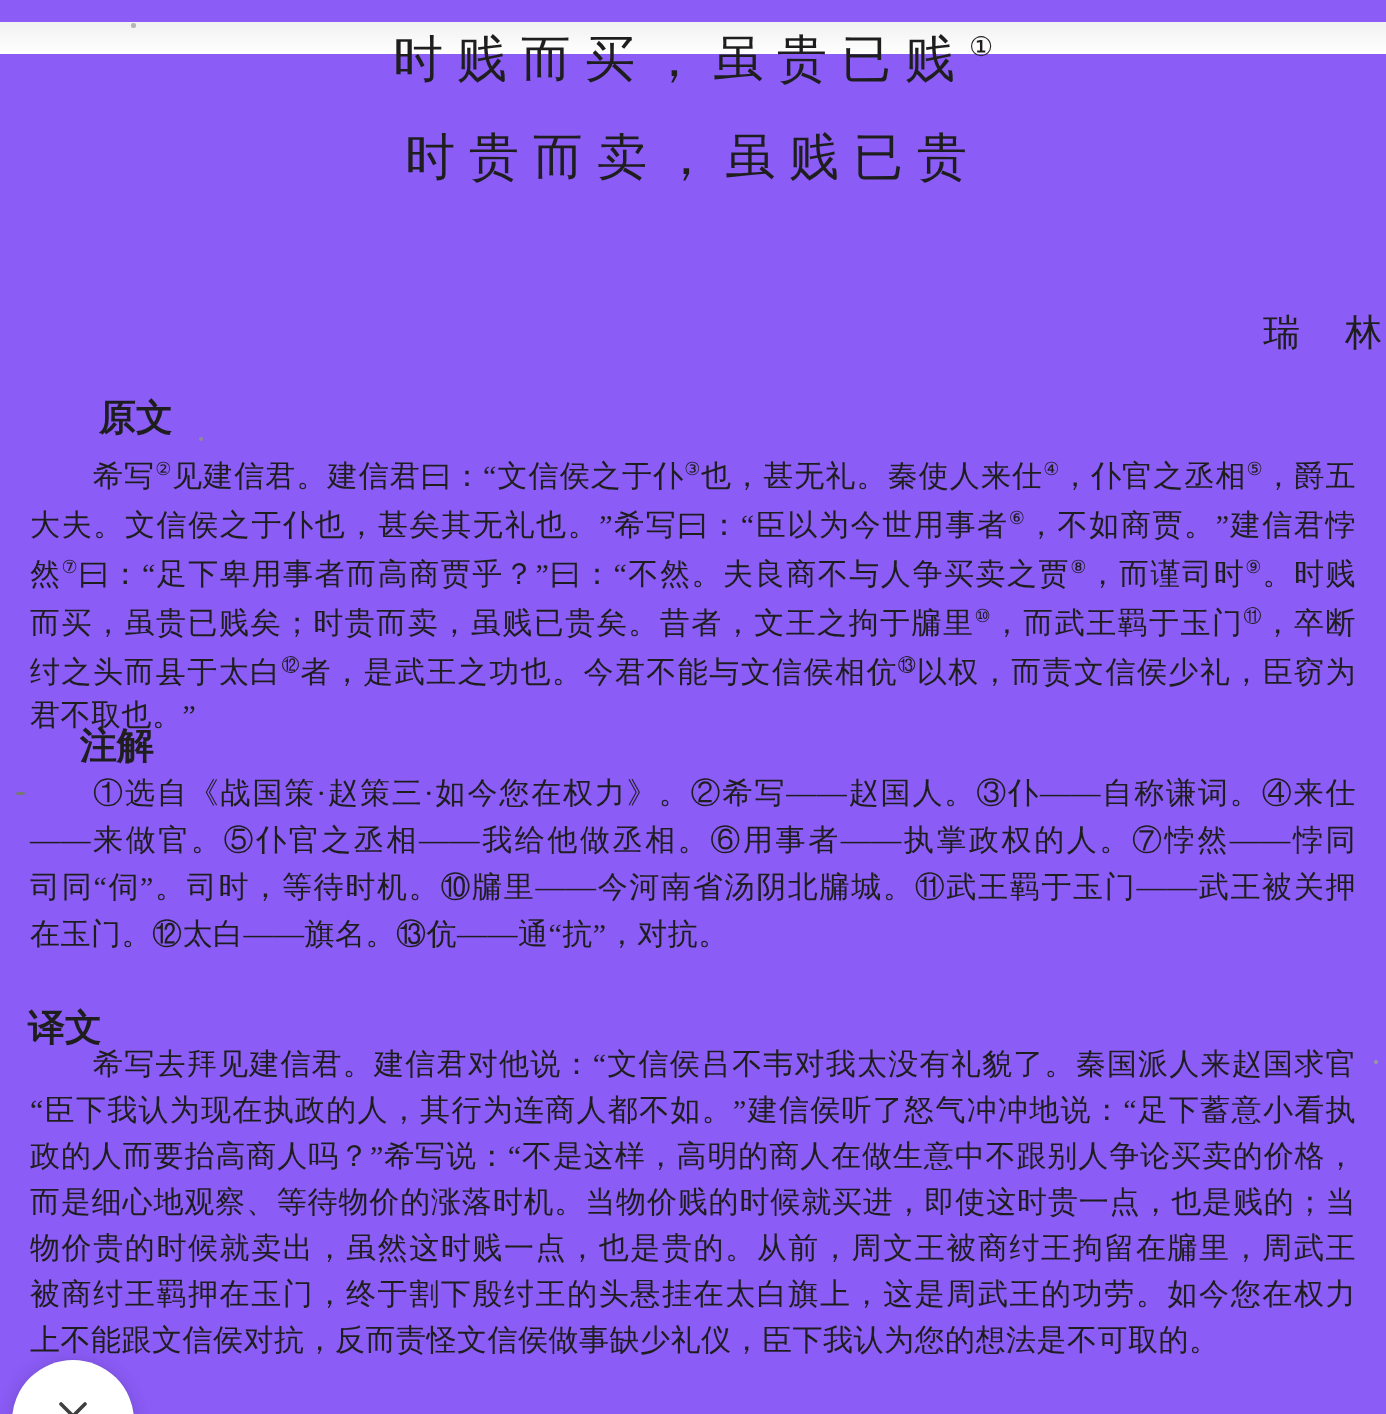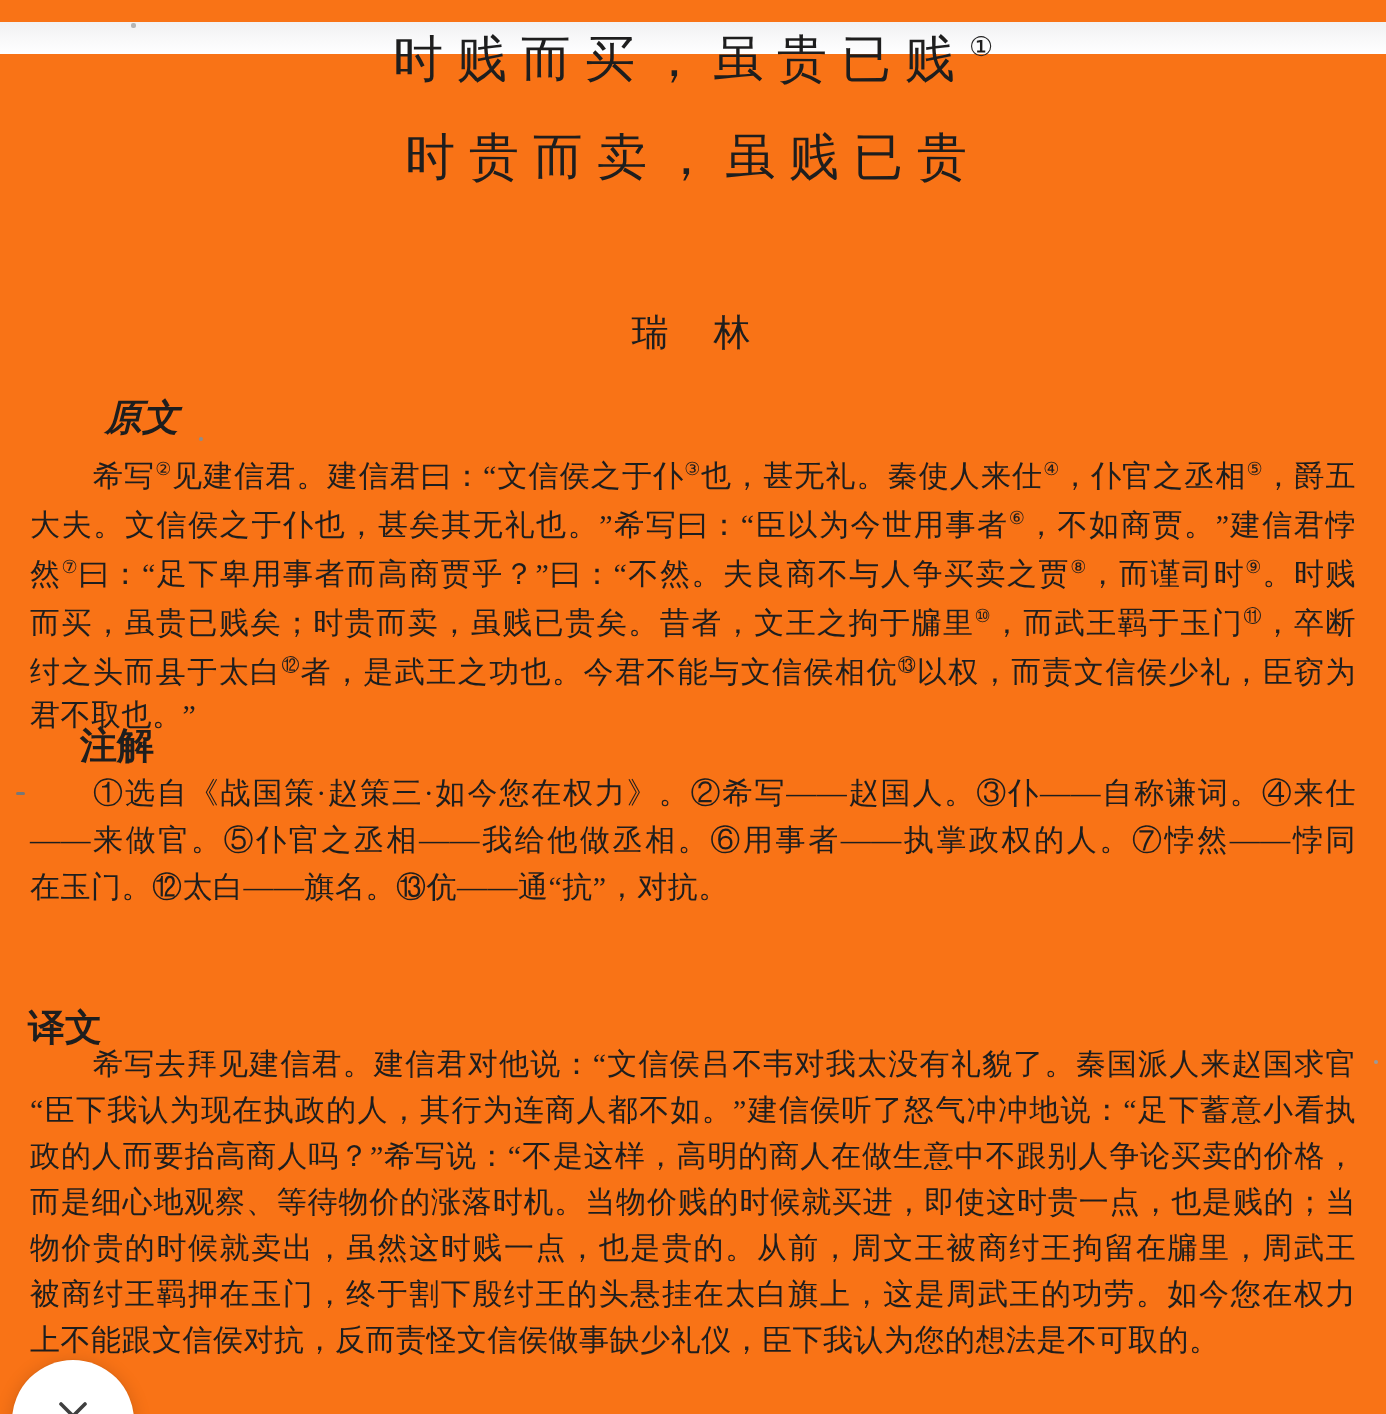--- a/index.html
+++ b/index.html
@@ -1,37 +1,37 @@
 <!DOCTYPE html>
 <html><head>
 <meta charset="utf-8">
 <style>
   html,body{margin:0;padding:0;background:#ffffff;}
   .page{
     position:relative;width:1386px;height:1414px;overflow:hidden;
-    background:#f97316;color:#1e1e1e;
+    background:#8b5cf6;color:#1e1e1e;
     font-family:"Liberation Serif","DejaVu Serif",serif;
   }
   .scan-band{
     position:absolute;left:0;top:22px;width:100%;height:32px;
     background:linear-gradient(180deg,#f1f1f2 0%,#f8f8f9 50%,#ffffff 100%);
   }
   .title-line{
     position:absolute;left:0;width:100%;text-align:center;
     font-size:50px;letter-spacing:14px;white-space:nowrap;font-weight:500;
   }
   .title-line-1{top:26px;}
   .title-line-2{top:124px;}
   .title-line sup{font-size:27px;letter-spacing:0;vertical-align:20px;}
   .author{
-    position:absolute;top:308px;left:0;width:100%;text-align:center;
+    position:absolute;top:308px;left:0;width:100%;text-align:right;
     font-size:37px;letter-spacing:4px;
   }
   .heading{position:absolute;font-size:37px;font-weight:bold;line-height:42px;}
-  .h-original{left:105px;top:397px;font-style:italic;}
+  .h-original{left:99px;top:397px;}
   .h-notes{left:80px;top:725px;text-align:right;}
   .h-translation{left:28px;top:1007px;}
   .textblock{position:absolute;left:30px;width:1326px;}
   .block-original{top:445px;}
   .block-notes{top:769px;}
   .block-translation{top:1041px;}
   .tline{
     font-size:30px;white-space:nowrap;
     text-align:justify;text-align-last:justify;
     letter-spacing:0.5px;
@@ -75,20 +75,21 @@
       <div class="tline">然<sup>⑦</sup>曰：“足下卑用事者而高商贾乎？”曰：“不然。夫良商不与人争买卖之贾<sup>⑧</sup>，而谨司时<sup>⑨</sup>。时贱</div>
       <div class="tline">而买，虽贵已贱矣；时贵而卖，虽贱已贵矣。昔者，文王之拘于牖里<sup>⑩</sup>，而武王羁于玉门<sup>⑪</sup>，卒断</div>
       <div class="tline">纣之头而县于太白<sup>⑫</sup>者，是武王之功也。今君不能与文信侯相伉<sup>⑬</sup>以权，而责文信侯少礼，臣窃为</div>
       <div class="tline lastline">君不取也。”</div>
     </div>
 
   <div class="heading h-notes">注解</div>
   <div class="textblock block-notes" id="block-notes">
       <div class="tline indent">①选自《战国策·赵策三·如今您在权力》。②希写——赵国人。③仆——自称谦词。④来仕</div>
       <div class="tline">——来做官。⑤仆官之丞相——我给他做丞相。⑥用事者——执掌政权的人。⑦悖然——悖同</div>
+      <div class="tline">司同“伺”。司时，等待时机。⑩牖里——今河南省汤阴北牖城。⑪武王羁于玉门——武王被关押</div>
       <div class="tline lastline">在玉门。⑫太白——旗名。⑬伉——通“抗”，对抗。</div>
     </div>
 
   <div class="heading h-translation">译文</div>
   <div class="textblock block-translation" id="block-translation">
       <div class="tline indent">希写去拜见建信君。建信君对他说：“文信侯吕不韦对我太没有礼貌了。秦国派人来赵国求官</div>
       <div class="tline">“臣下我认为现在执政的人，其行为连商人都不如。”建信侯听了怒气冲冲地说：“足下蓄意小看执</div>
       <div class="tline">政的人而要抬高商人吗？”希写说：“不是这样，高明的商人在做生意中不跟别人争论买卖的价格，</div>
       <div class="tline">而是细心地观察、等待物价的涨落时机。当物价贱的时候就买进，即使这时贵一点，也是贱的；当</div>
       <div class="tline">物价贵的时候就卖出，虽然这时贱一点，也是贵的。从前，周文王被商纣王拘留在牖里，周武王</div>

